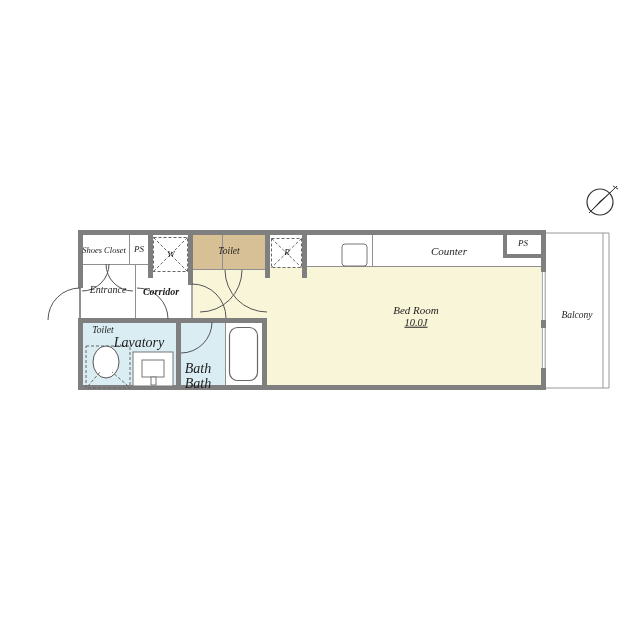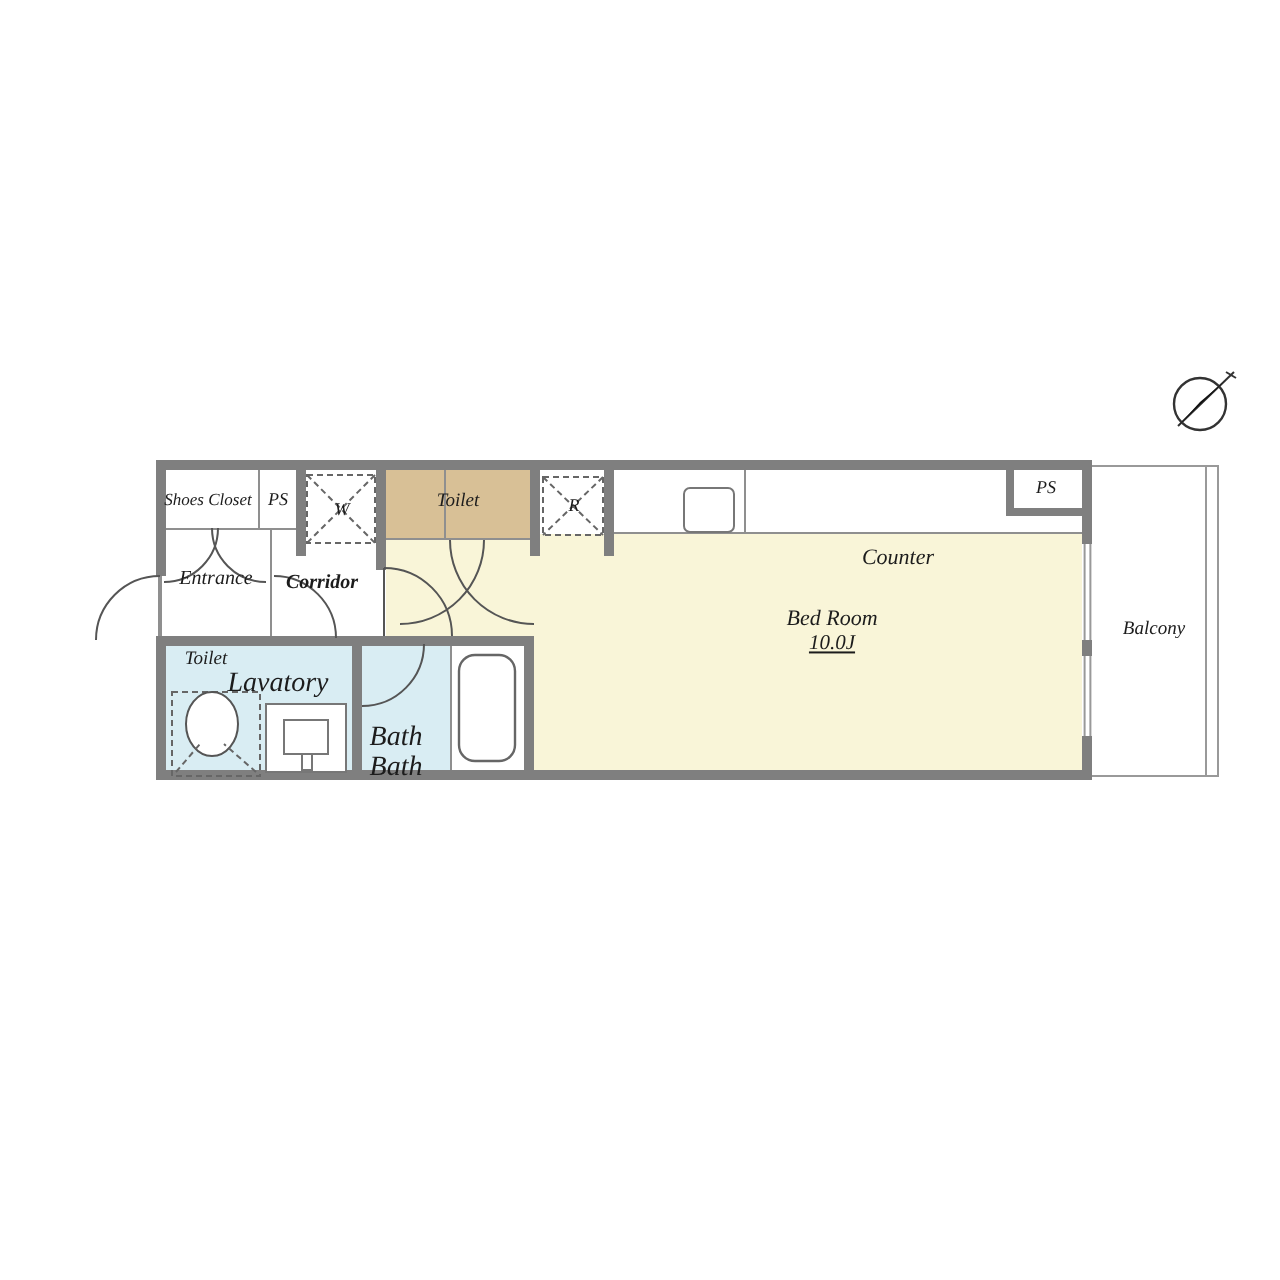--- a/index.html
+++ b/index.html
@@ -116,21 +116,21 @@
       <polygon points="613,190 589,213 600,201" fill="#111"></polygon>
       <path d="M613,186 L618,189" stroke="#333" stroke-width="1" fill="none"></path>
     </g>
   </svg>
 
   <span class="lbl" style="left:104px;top:250px;font-size:8.5px;">Shoes Closet</span>
   <span class="lbl" style="left:139px;top:250px;font-size:9px;">PS</span>
   <span class="lbl" style="left:171px;top:255px;font-size:9px;">W</span>
   <span class="lbl" style="left:229px;top:252px;font-size:9.5px;">Toilet</span>
   <span class="lbl" style="left:287px;top:253px;font-size:9px;">R</span>
-  <span class="lbl" style="left:449px;top:252px;font-size:11px;margin-top:28px;">Counter</span>
+  <span class="lbl" style="left:449px;top:252px;font-size:11px;">Counter</span>
   <span class="lbl" style="left:523px;top:244px;font-size:9px;">PS</span>
   <span class="lbl" style="left:108px;top:290px;font-size:10px;">Entrance</span>
   <span class="lbl" style="left:161px;top:292px;font-size:10px;font-weight:bold;">Corridor</span>
   <span class="lbl" style="left:103px;top:331px;font-size:9.5px;">Toilet</span>
   <span class="lbl" style="left:139px;top:343px;font-size:14px;">Lavatory</span>
   <span class="lbl" style="left:198px;top:377px;font-size:14px;">
     <span style="display:block;">Bath</span>
     <span style="display:block;">Bath</span>
   </span>
   <span class="lbl" style="left:416px;top:316px;font-size:11px;">

